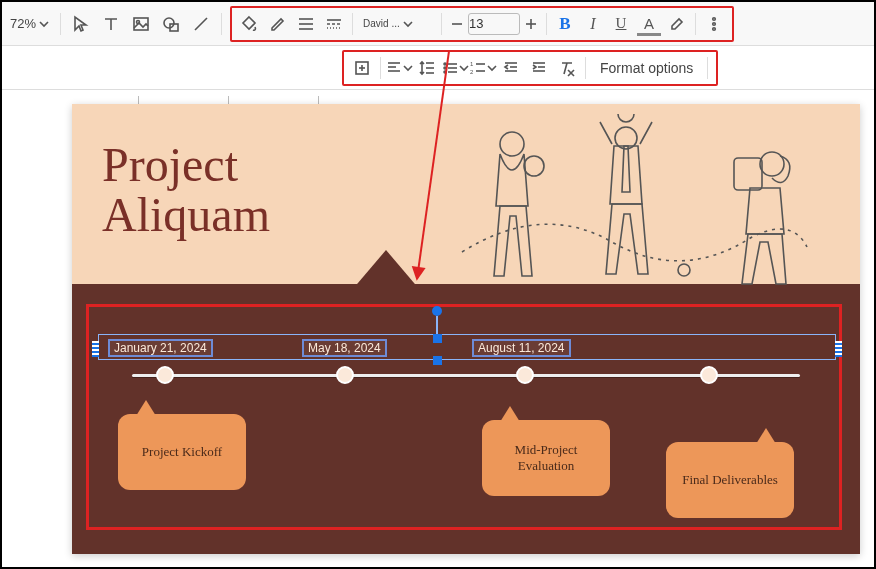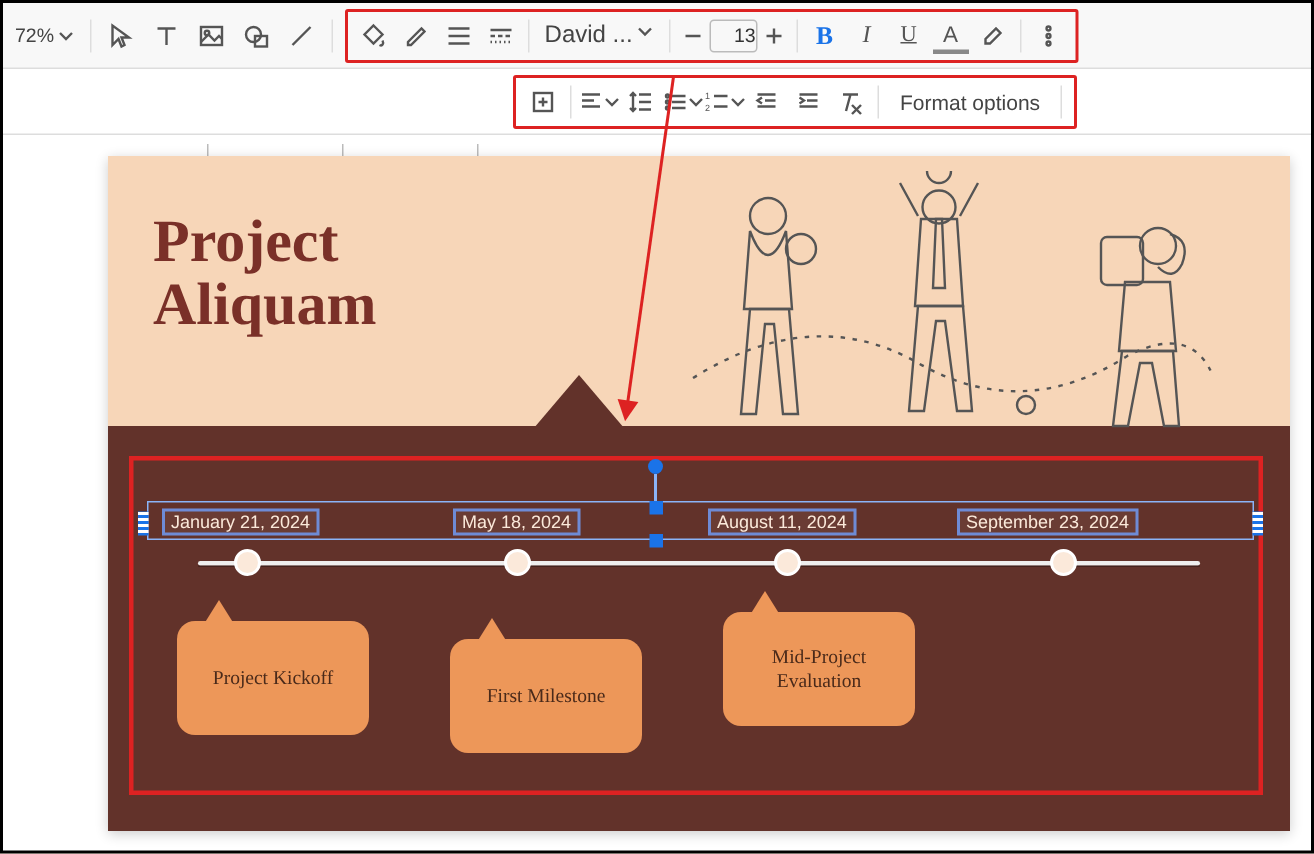--- a/index.html
+++ b/index.html
@@ -50,34 +50,34 @@
     border: 2px solid #d22;
     border-radius: 2px;
     height: 36px;
     padding: 0 4px;
     margin-left:2px;
   }
   .font-drop {
     display:flex; 
     gap:2px;
     padding: 0 6px;
-    font-size:16px;
+    font-size:10px;
     color:#444;
     min-width: 80px;
   }
   .font-size-ctl {
     display:flex; align-items:center;
     gap:0;
   }
   .font-size-ctl .tbtn { width:22px; }
   .fs-box {
-    width: 32px; height:22px;
+    width: 52px; height:22px;
     border:1px solid #bbb;
     border-radius:3px;
-    display:flex;align-items:center;justify-content:flex-end;
+    display:flex;align-items:center;justify-content:flex-start;
     font-size:13px;
   }
   .bold { font-weight:700; color:#1a73e8; font-family: "Times New Roman", serif; font-size:17px;}
   .italic { font-style: italic; font-family:"Times New Roman",serif; font-size:16px;}
   .uline { text-decoration: underline; font-family:"Times New Roman",serif; font-size:15px;}
   .Aclr { font-family:Arial; font-size:15px; position:relative; }
   .Aclr::after { content:""; position:absolute; left:2px; right:2px; bottom:2px; height:3px; background:#888;}
   .toolbar2 {
     height: 44px;
     display:flex; align-items:center;
@@ -120,21 +120,21 @@
     overflow:hidden;
   }
   .canvas-top { position:absolute; inset:0 0 auto 0; height:200px; }
   .canvas-bottom {
     position:absolute; left:0; right:0; top:180px; bottom:0;
     background:#62322a;
   }
   .title {
     position:absolute; left:30px; top:36px;
     font-family: Georgia, "Times New Roman", serif;
-    font-size:40px; font-weight:700; color:#7a3028;
+    font-size:48px; font-weight:400; color:#7a3028;
     line-height:1.05;
   }
   .subtitle {
     position:absolute; left:30px; top:134px;
     width:300px;
     font-size:11px; color:#6a3a30;
     line-height:1.3;
   }
   .triangle {
     position:absolute;
@@ -515,26 +515,23 @@
 
   <div class="date-box" style="left:36px">
       <span>January 21, 2024</span>
     </div>
   <div class="date-box" style="left:230px">
       <span>May 18, 2024</span>
     </div>
   <div class="date-box" style="left:400px">
       <span>August 11, 2024</span>
     </div>
-  <div class="date-box" style="left:566px">
-      <span>September 23, 2024</span>
-    </div>
 
   <div class="bubble b1" style="left:46px;  top:310px">
       <span>Project Kickoff</span>
     </div>
-  <div class="bubble b2" style="left:228px; top:322px">
-      <span>First Milestone</span>
-    </div>
-  <div class="bubble b3" style="left:410px; top:304px">
+  <div class="bubble b3" style="left:410px; top:316px">
       <span>Mid-Project Evaluation</span>
     </div>
+  <div class="bubble b4" style="left:594px; top:338px">
+      <span>Final Deliverables</span>
+    </div>
 </div>
 
 </body></html>

